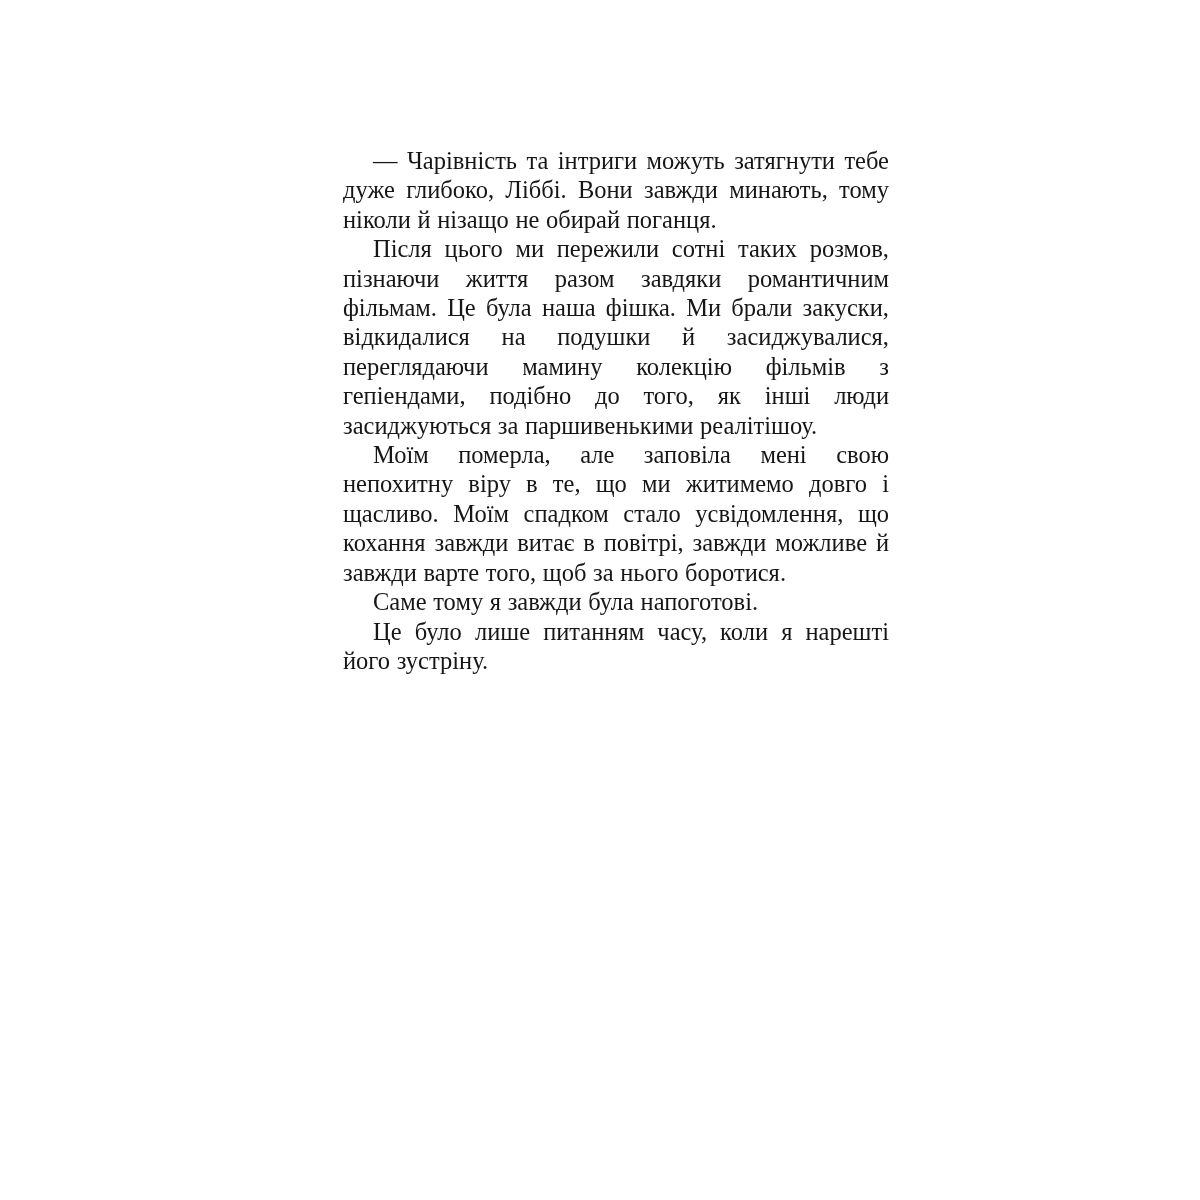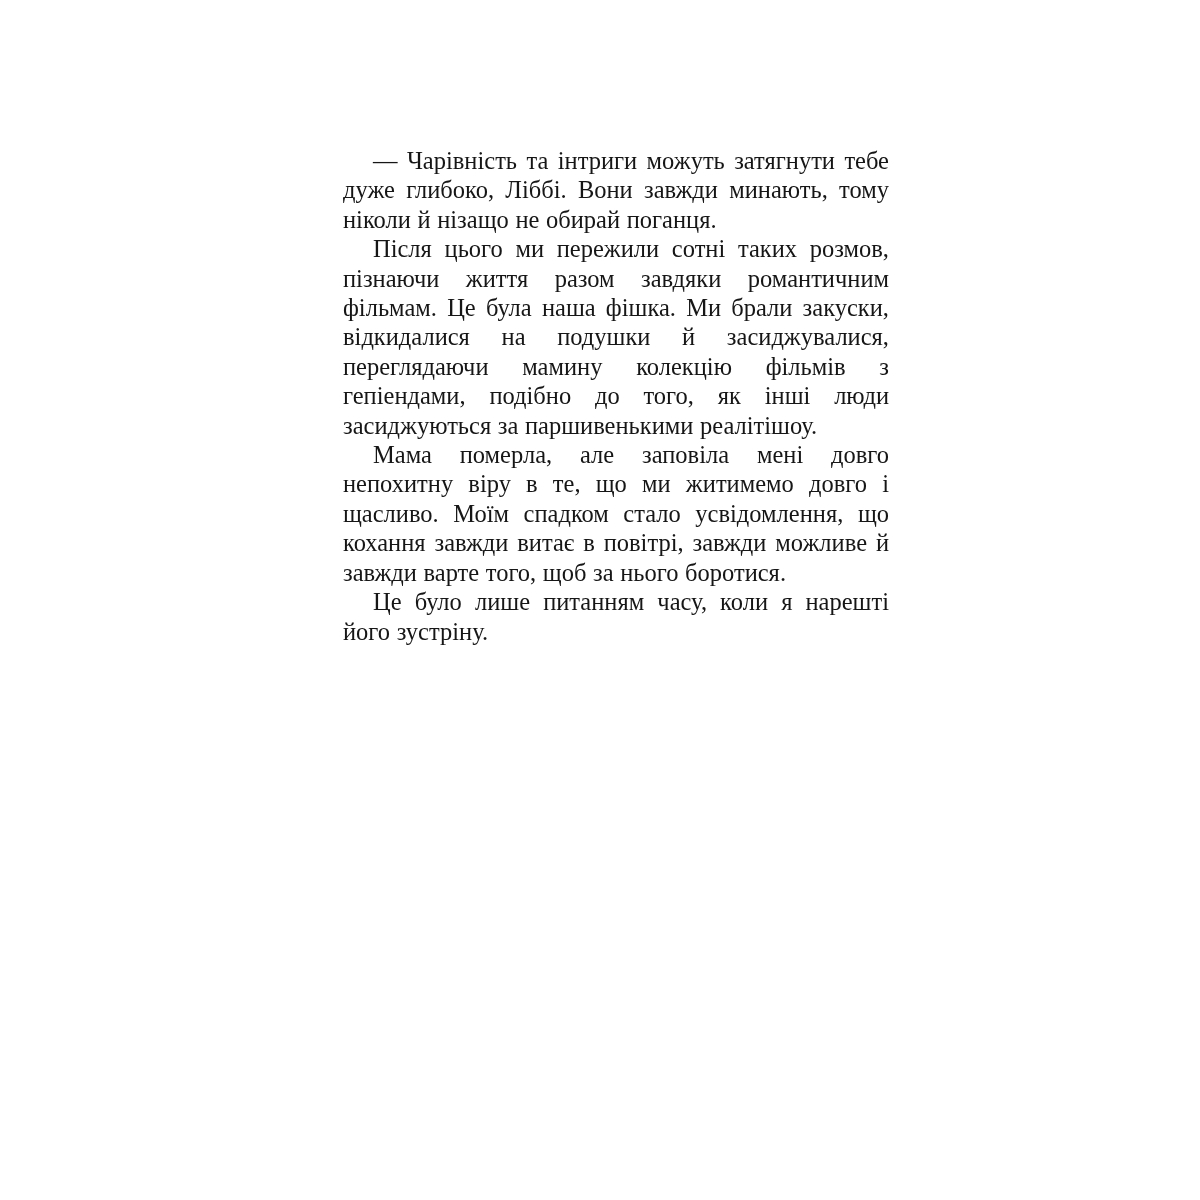--- a/index.html
+++ b/index.html
@@ -40,16 +40,17 @@
     word-spacing: 0.02em;
   }
 </style>
 </head>
 <body>
 
 <div class="book-page">
   <div class="text-block">
     <p>— Чарівність та інтриги можуть затягнути тебе дуже глибоко, Ліббі. Вони завжди минають, тому ніколи й нізащо не обирай поганця.</p>
     <p>Після цього ми пережили сотні таких розмов, пізна­ючи життя разом завдяки романтичним фільмам. Це була наша фішка. Ми брали закуски, відкидалися на подушки й засиджувалися, переглядаючи мамину ко­лекцію фільмів з гепіендами, подібно до того, як інші люди засиджуються за паршивенькими реалітішоу.</p>
-    <p>Мама померла, але заповіла мені довго непохитну віру в те, що ми житимемо довго і щасливо. Моїм спад­ком стало усвідомлення, що кохання завжди витає в повітрі, завжди можливе й завжди варте того, щоб за нього боротися.</p>
+    <p>Моїм померла, але заповіла мені свою непохитну віру в те, що ми житимемо довго і щасливо. Моїм спад­ком стало усвідомлення, що кохання завжди витає в повітрі, завжди можливе й завжди варте того, щоб за нього боротися.</p>
+    <p>Саме тому я завжди була напоготові.</p>
     <p>Це було лише питанням часу, коли я нарешті його зустріну.</p>
   </div>
 </div>
 
 </body></html>

